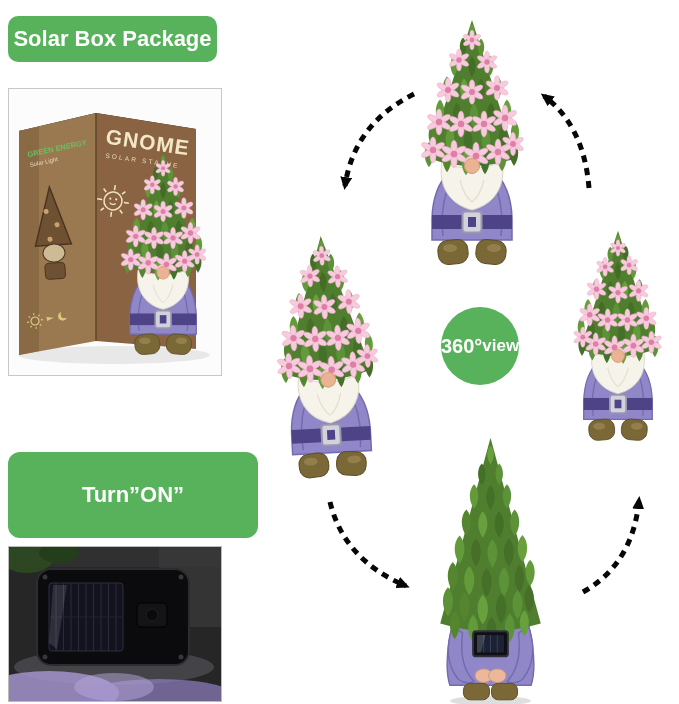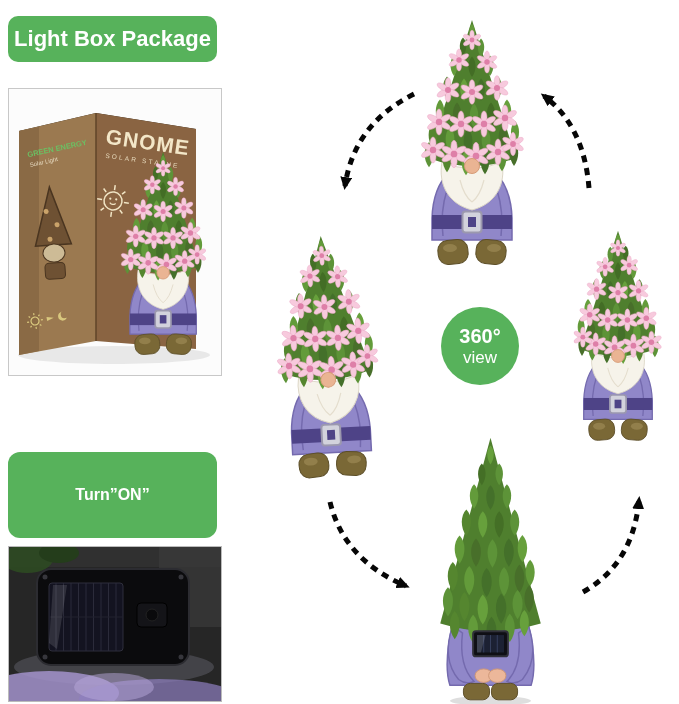--- a/index.html
+++ b/index.html
@@ -2,31 +2,31 @@
 <html><head>
 <meta charset="utf-8">
 <style>
   html,body{margin:0;padding:0;background:#fff;}
   .page{position:relative;width:679px;height:704px;background:#ffffff;overflow:hidden;
         font-family:"Liberation Sans",sans-serif;}
   .badge{position:absolute;background:#57b25b;color:#fff;font-weight:bold;
          display:flex;flex-direction:column;align-items:center;justify-content:center;
          text-align:center;}
   .badge-gift{left:8px;top:16px;width:209px;height:46px;border-radius:10px;font-size:22px;}
-  .badge-turnon{left:8px;top:452px;width:209px;height:86px;border-radius:12px;
-                font-size:16px;line-height:1.35;}
+  .badge-turnon{left:8px;top:452px;width:250px;height:86px;border-radius:12px;
+                font-size:22px;line-height:1.35;}
   .photo{position:absolute;box-sizing:border-box;background:#fff;border:1px solid #c8c8c8;}
   .photo-box{left:8px;top:88px;width:214px;height:288px;}
   .photo-panel{left:8px;top:546px;width:214px;height:156px;border-color:#bbb;}
   .photo svg{display:block;width:100%;height:100%;}
   .center-badge{position:absolute;left:441px;top:307px;width:78px;height:78px;border-radius:50%;
-                background:#57b25b;color:#fff;display:flex;flex-direction:column;
+                background:#57b25b;color:#fff;display:flex;flex-direction:row;
                 align-items:center;justify-content:center;font-weight:bold;}
   .center-badge .l1{font-size:20px;}
-  .center-badge .l2{font-size:17px;font-weight:normal;}
+  .center-badge .l2{font-size:17px;font-weight:bold;}
   .gnome{position:absolute;}
   .gnome svg{display:block;width:100%;height:auto;}
   .g-top{left:402px;top:12px;width:140px;}
   .g-left{left:258px;top:228px;width:138px;}
   .g-right{left:558px;top:224px;width:120px;}
   .g-back{left:418px;top:434px;width:145px;}
   .arrows{position:absolute;left:0;top:0;pointer-events:none;}
   .dash{fill:none;stroke:#060606;stroke-width:5;stroke-dasharray:7 6;}
 </style>
 </head>
@@ -154,21 +154,21 @@
           <rect x="57" y="204" width="36" height="26" rx="3" fill="#0f0f15" stroke="#303039" stroke-width="2"></rect>
           <rect x="61" y="208" width="28" height="18" fill="#1c2133"></rect>
           <path d="M68,208 V226 M75,208 V226 M82,208 V226" stroke="#37405e" stroke-width="1"></path>
           <polygon points="61,208 70,208 65,226 61,226" fill="#ffffff" opacity="0.15"></polygon>
         </g>
       </g>
     </defs>
   </svg>
 
   <div class="badge badge-gift">
-    <span>Light Box Package</span>
+    <span>Solar Box Package</span>
   </div>
 
   <div class="photo photo-box">
     <svg viewBox="0 0 212 286">
       <rect width="212" height="286" fill="#fcfcfc"></rect>
       <ellipse cx="105" cy="266" rx="96" ry="9" fill="rgba(0,0,0,0.08)"></ellipse>
       <g>
         <polygon points="10,42 87,24 187,40 112,62" fill="#221910"></polygon>
         <polygon points="30,42 87,30 160,42 100,56" fill="#3a2c1c"></polygon>
         <polygon points="10,42 87,24 87,252 10,266" fill="#9b7950"></polygon>

